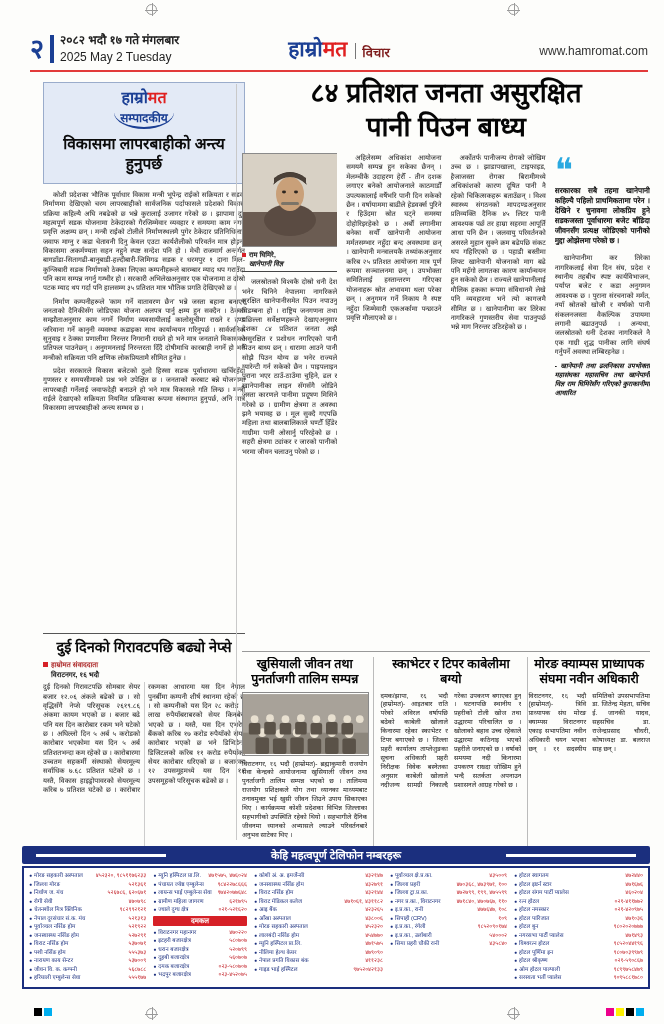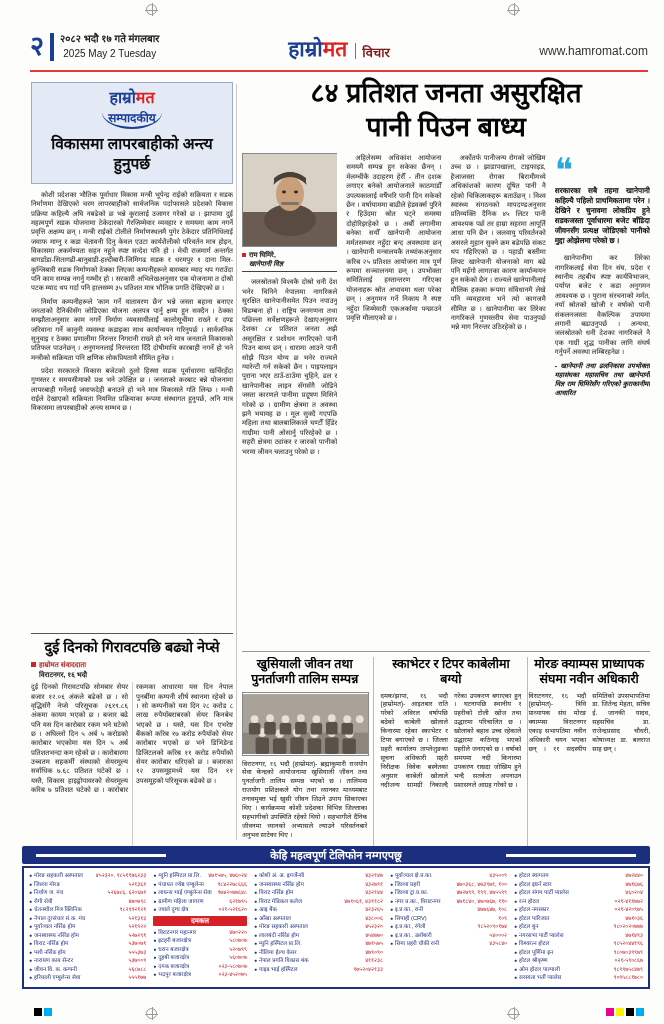--- a/index.html
+++ b/index.html
@@ -4,31 +4,31 @@
 <style>
   html,body{margin:0;padding:0;}
   body{width:664px;height:1024px;background:#f7f6f3;font-family:"Liberation Sans","DejaVu Sans",sans-serif;color:#111;}
   .page{position:relative;width:664px;height:1024px;background:#fdfdfb;overflow:hidden;}
 
   
   .hdr{position:absolute;left:30px;right:16px;top:30px;height:40px;border-bottom:2.5px solid #e23a3a;}
   .hdr-left{position:absolute;left:0;top:2px;display:flex;align-items:center;gap:6px;}
   .pageno{font-size:27px;font-weight:bold;color:#1b3f94;line-height:1;}
   .hdr-bar{width:4px;height:28px;background:#1b3f94;}
-  .hdr-dates{font-size:10px;line-height:1.45;color:#222;text-align:center;}
+  .hdr-dates{font-size:12px;line-height:1.45;color:#222;}
   .hdr-dates .np{font-weight:bold;}
   .masthead{position:absolute;left:0;right:0;top:4px;text-align:center;}
   .mast-a{font-size:21px;font-weight:bold;color:#1b3f94;}
   .mast-b{font-size:21px;font-weight:bold;color:#e02020;}
   .mast-sep{display:inline-block;width:1px;height:16px;background:#777;margin:0 6px 2px 8px;vertical-align:middle;}
   .mast-sec{font-size:13px;font-weight:bold;color:#7f1d1d;vertical-align:middle;}
   .hdr-url{position:absolute;right:0;top:14px;font-size:12px;color:#333;}
 
   
-  .leftcol{position:absolute;left:31px;top:82px;width:202px;}
+  .leftcol{position:absolute;left:43px;top:82px;width:202px;}
   .ed-box{border:1px solid #9aaccb;background:#e3eaf6;text-align:center;padding:7px 6px 8px;}
   .ed-logo{font-size:16px;font-weight:bold;line-height:1;}
   .ed-logo .a{color:#1b3f94;}.ed-logo .b{color:#e02020;}
   .ed-kicker{display:inline-block;font-size:12px;font-weight:bold;color:#1b3f94;margin-top:3px;
              border-bottom:2px solid #1b3f94;border-radius:0 0 60% 60%/0 0 100% 100%;padding:0 6px 1px;text-align:center;}
   .ed-head{font-size:15.5px;font-weight:bold;line-height:1.32;margin-top:5px;color:#0b0b0b;}
   .ed-body{margin-top:6px;font-size:6.9px;line-height:9.35px;text-align:justify;height:438px;overflow:hidden;color:#1c1c1c;}
   .ed-body p{margin:0 0 4px;text-indent:10px;}
 
   .nepse{border-top:1.5px solid #555;margin-top:5px;padding-top:5px;}
@@ -237,21 +237,21 @@
         <div class="sec-head">
           <span>मोरङ क्याम्पस प्राध्यापक</span><br>
           <span>संघमा नवीन अधिकारी</span>
         </div>
         <div class="sec-body two" style="height:150px;">विराटनगर, १६ भदौ (हाम्रोमत)- त्रिवि प्राध्यापक संघ मोरङ क्याम्पस विराटनगर एकाइ सभापतिमा नवीन अधिकारी चयन भएका छन् । ११ सदस्यीय समितिको उपसभापतिमा डा. जितेन्द्र मेहता, सचिव ई. जानकी यादव, सहसचिव डा. राजेन्द्रप्रसाद चौधरी, कोषाध्यक्ष डा. बलराज साह छन् ।</div>
       </div>
     </div>
   </div>
 
   <div class="phones">
-    <div class="ph-banner">केहि महत्वपूर्ण टेलिफोन नम्गएपछू</div>
+    <div class="ph-banner">केहि महत्वपूर्ण टेलिफोन नम्बरहरू</div>
     <div class="ph-box">
       <div class="ph-body">
         <div class="ph-col pc1">
             <div class="ph-row">
               <span class="b">●</span>
               <span class="n">मोरङ सहकारी अस्पताल</span>
               <span class="v">४५२३२०, ९८५११७६२३३</span>
             </div>
             <div class="ph-row">
               <span class="b">●</span>

